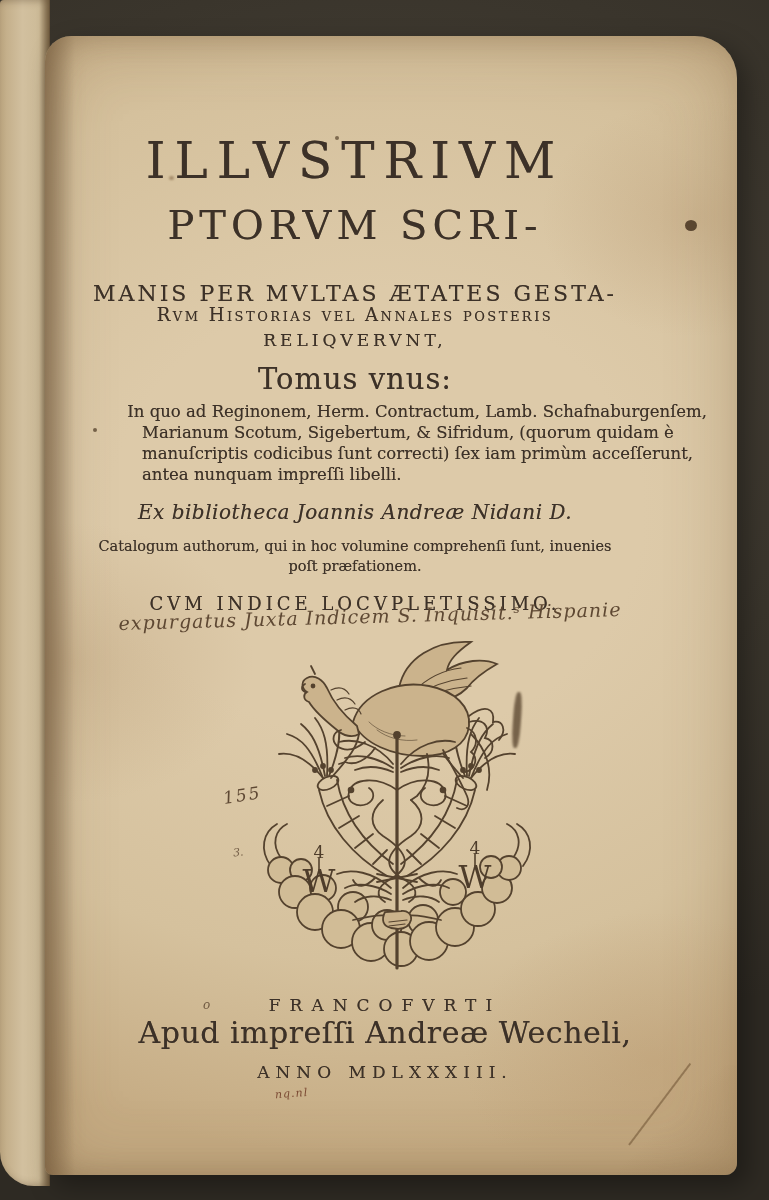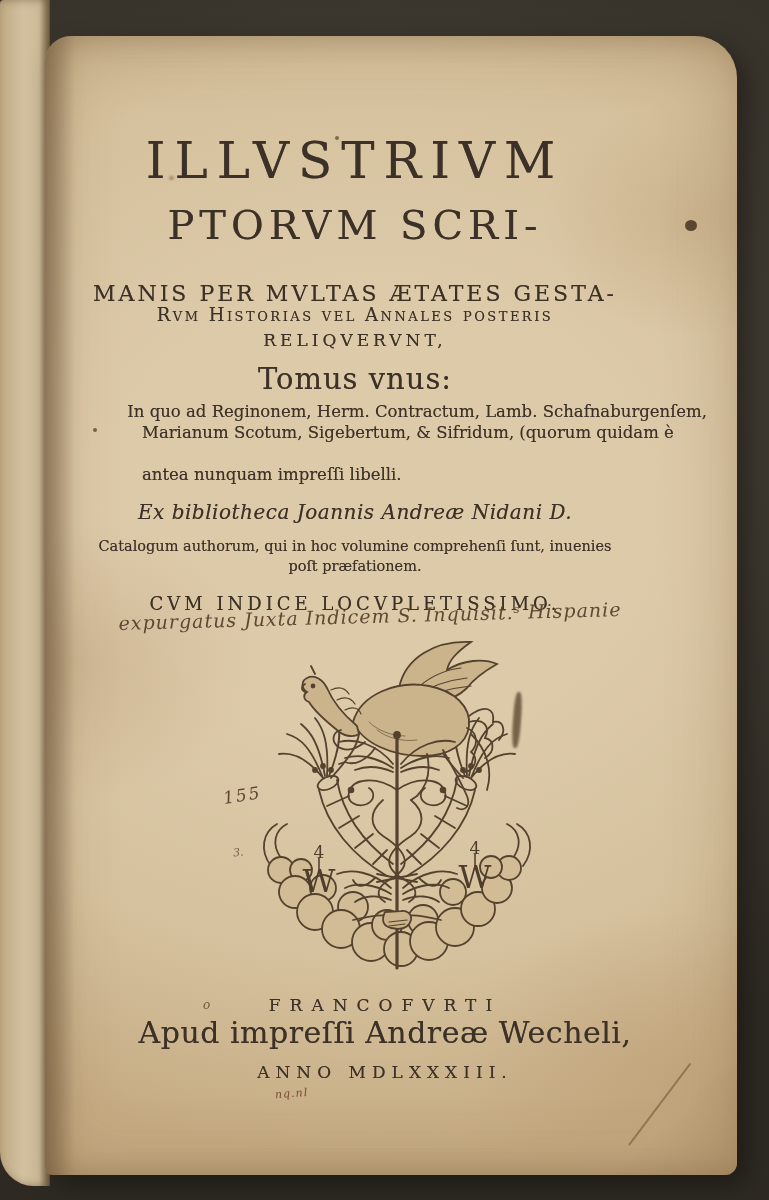--- a/index.html
+++ b/index.html
@@ -83,20 +83,21 @@
   <div class="tline t1">ILLVSTRIVM</div>
   <div class="tline t2">PTORVM SCRI-</div>
   <div class="tline t4">MANIS PER MVLTAS ÆTATES GESTA-</div>
   <div class="tline t5">Rvm Historias vel Annales posteris</div>
   <div class="tline t6">RELIQVERVNT,</div>
 
   <div class="tline tomus">Tomus vnus:</div>
 
   <div class="arg arg0">In quo ad Reginonem, Herm. Contractum, Lamb. Schafnaburgenſem,</div>
   <div class="arg arg1">Marianum Scotum, Sigebertum, &amp; Sifridum, (quorum quidam è</div>
+  <div class="arg arg2">manuſcriptis codicibus ſunt correcti) ſex iam primùm acceſſerunt,</div>
   <div class="arg arg3">antea nunquam impreſſi libelli.</div>
 
   <div class="tline prov">Ex bibliotheca Joannis Andreæ Nidani D.</div>
 
   <div class="tline cat0">Catalogum authorum, qui in hoc volumine comprehenſi ſunt, inuenies</div>
   <div class="tline cat1">poſt præfationem.</div>
 
   <div class="tline cvm">CVM INDICE LOCVPLETISSIMO.</div>
 
   <div class="hand censor">expurgatus Juxta Indicem S. Inquisit.ˢ Hispanie</div>

